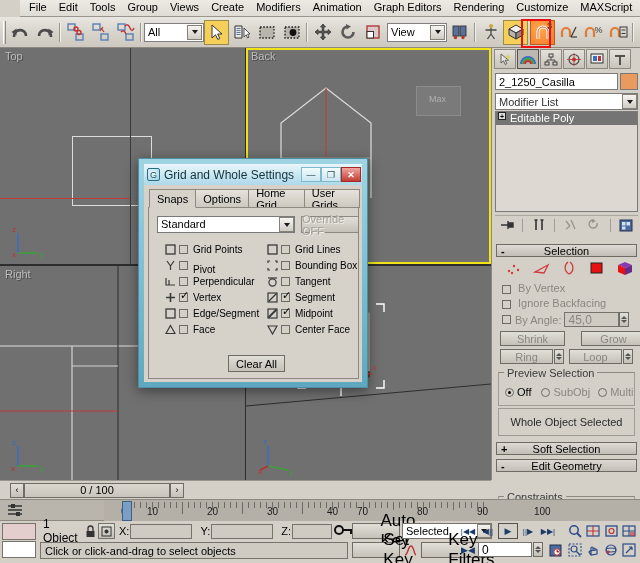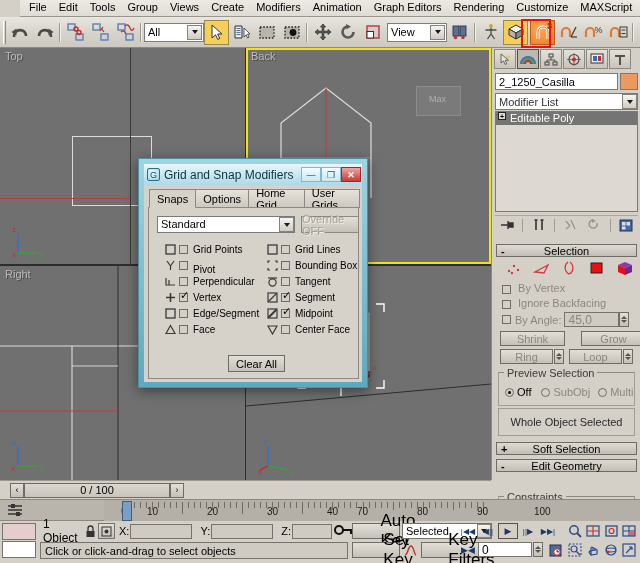--- a/index.html
+++ b/index.html
@@ -747,21 +747,21 @@
         <span style="margin-left:4px;">Edge</span>
       </div>
     </div>
   </div>
 
   <div class="dlg">
     <div class="frame"></div>
 
     <div class="dlgtitle">
       <div class="dlgicon">G</div>
-      <div class="ttxt">Grid and Snap Modifiers</div>
+      <div class="ttxt">Grid and Whole Settings</div>
       <div style="margin-left:auto;display:flex;margin-right:1px;">
         <div class="winbtn">—</div>
         <div class="winbtn">❐</div>
         <div class="winbtn close">✕</div>
       </div>
     </div>
 
     <div class="dlgbody">
       <div class="tabs">
         <div class="tab sel">Snaps</div>

